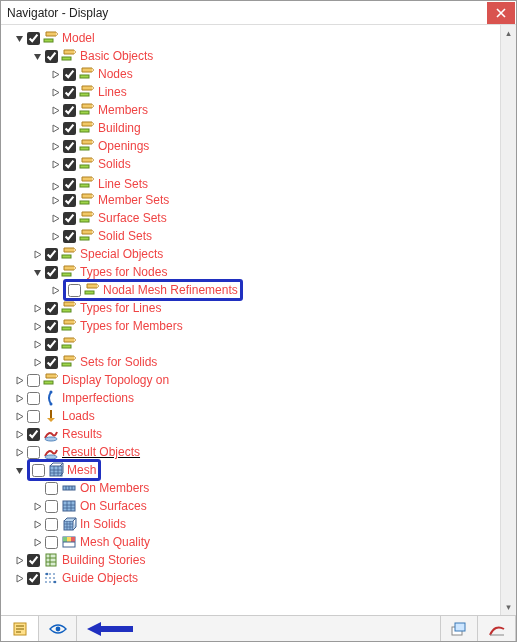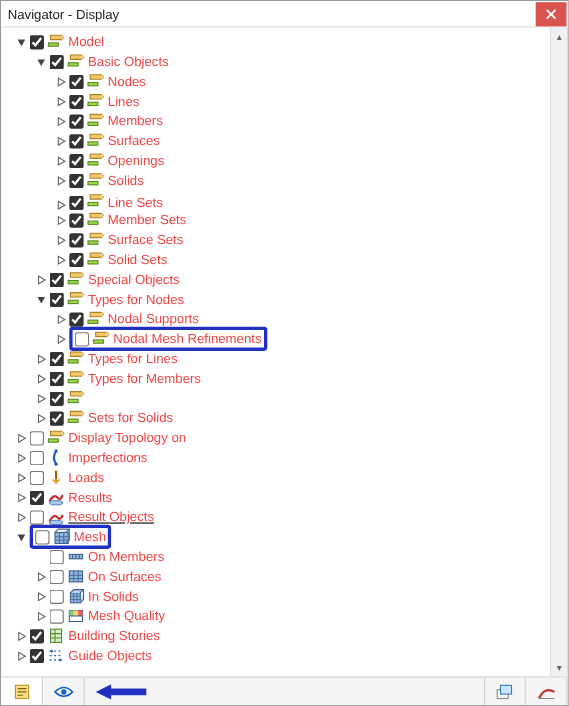--- a/index.html
+++ b/index.html
@@ -219,21 +219,21 @@
           </svg>
         </span>
         <input type="checkbox" checked="" style="">
         <span class="icon">
           <svg width="16" height="16" viewBox="0 0 16 16">
             <rect x="1" y="9" width="9" height="3" fill="#9fd64a" stroke="#5a8a20"></rect>
             <path d="M3 2 L13 2 L15 4 L13 6 L3 6 Z" fill="#f2c968" stroke="#b08020"></path>
             <path d="M13 2 L15 4 L13 6" fill="#f5deb3"></path>
           </svg>
         </span>
-        <span class="label">Surfaces</span>
+        <span class="label">Building</span>
       </div>
       <div class="node" style="padding-left: 46px;">
         <span class="toggle">
           <svg width="9" height="9" viewBox="0 0 9 9">
             <path d="M2 1 L8 4.5 L2 8 Z" fill="none" stroke="#666" stroke-width="1"></path>
           </svg>
         </span>
         <input type="checkbox" checked="" style="">
         <span class="icon">
           <svg width="16" height="16" viewBox="0 0 16 16">
@@ -348,36 +348,20 @@
         </span>
         <input type="checkbox" checked="" style="">
         <span class="icon">
           <svg width="16" height="16" viewBox="0 0 16 16">
             <rect x="1" y="9" width="9" height="3" fill="#9fd64a" stroke="#5a8a20"></rect>
             <path d="M3 2 L13 2 L15 4 L13 6 L3 6 Z" fill="#f2c968" stroke="#b08020"></path>
             <path d="M13 2 L15 4 L13 6" fill="#f5deb3"></path>
           </svg>
         </span>
         <span class="label">Types for Nodes</span>
-      </div>
-      <div class="node" style="padding-left: 46px;">
-        <span class="toggle">
-          <svg width="9" height="9" viewBox="0 0 9 9">
-            <path d="M2 1 L8 4.5 L2 8 Z" fill="none" stroke="#666" stroke-width="1"></path>
-          </svg>
-        </span>
-        <input type="checkbox" checked="" style="">
-        <span class="icon">
-          <svg width="16" height="16" viewBox="0 0 16 16">
-            <rect x="1" y="9" width="9" height="3" fill="#9fd64a" stroke="#5a8a20"></rect>
-            <path d="M3 2 L13 2 L15 4 L13 6 L3 6 Z" fill="#f2c968" stroke="#b08020"></path>
-            <path d="M13 2 L15 4 L13 6" fill="#f5deb3"></path>
-          </svg>
-        </span>
-        <span class="label">Nodal Supports</span>
       </div>
       <div class="node" style="padding-left: 46px;">
         <span class="toggle">
           <svg width="9" height="9" viewBox="0 0 9 9">
             <path d="M2 1 L8 4.5 L2 8 Z" fill="none" stroke="#666" stroke-width="1"></path>
           </svg>
         </span>
         <span class="highlight-box">
           <input type="checkbox" style="">
           <span class="icon">

